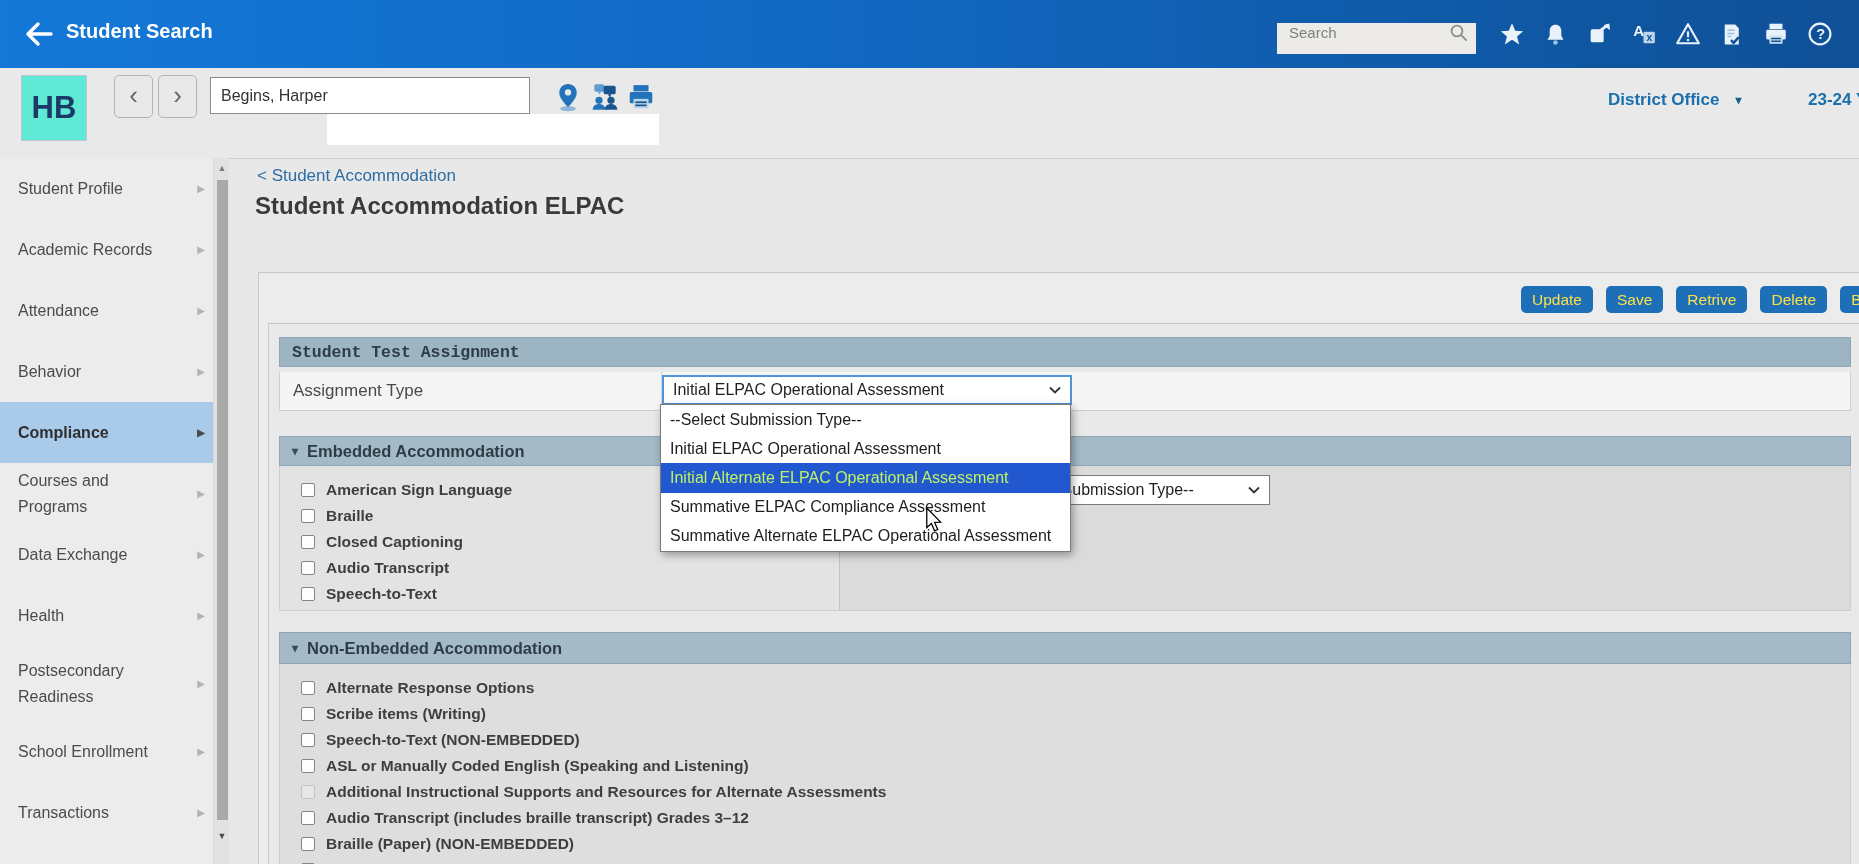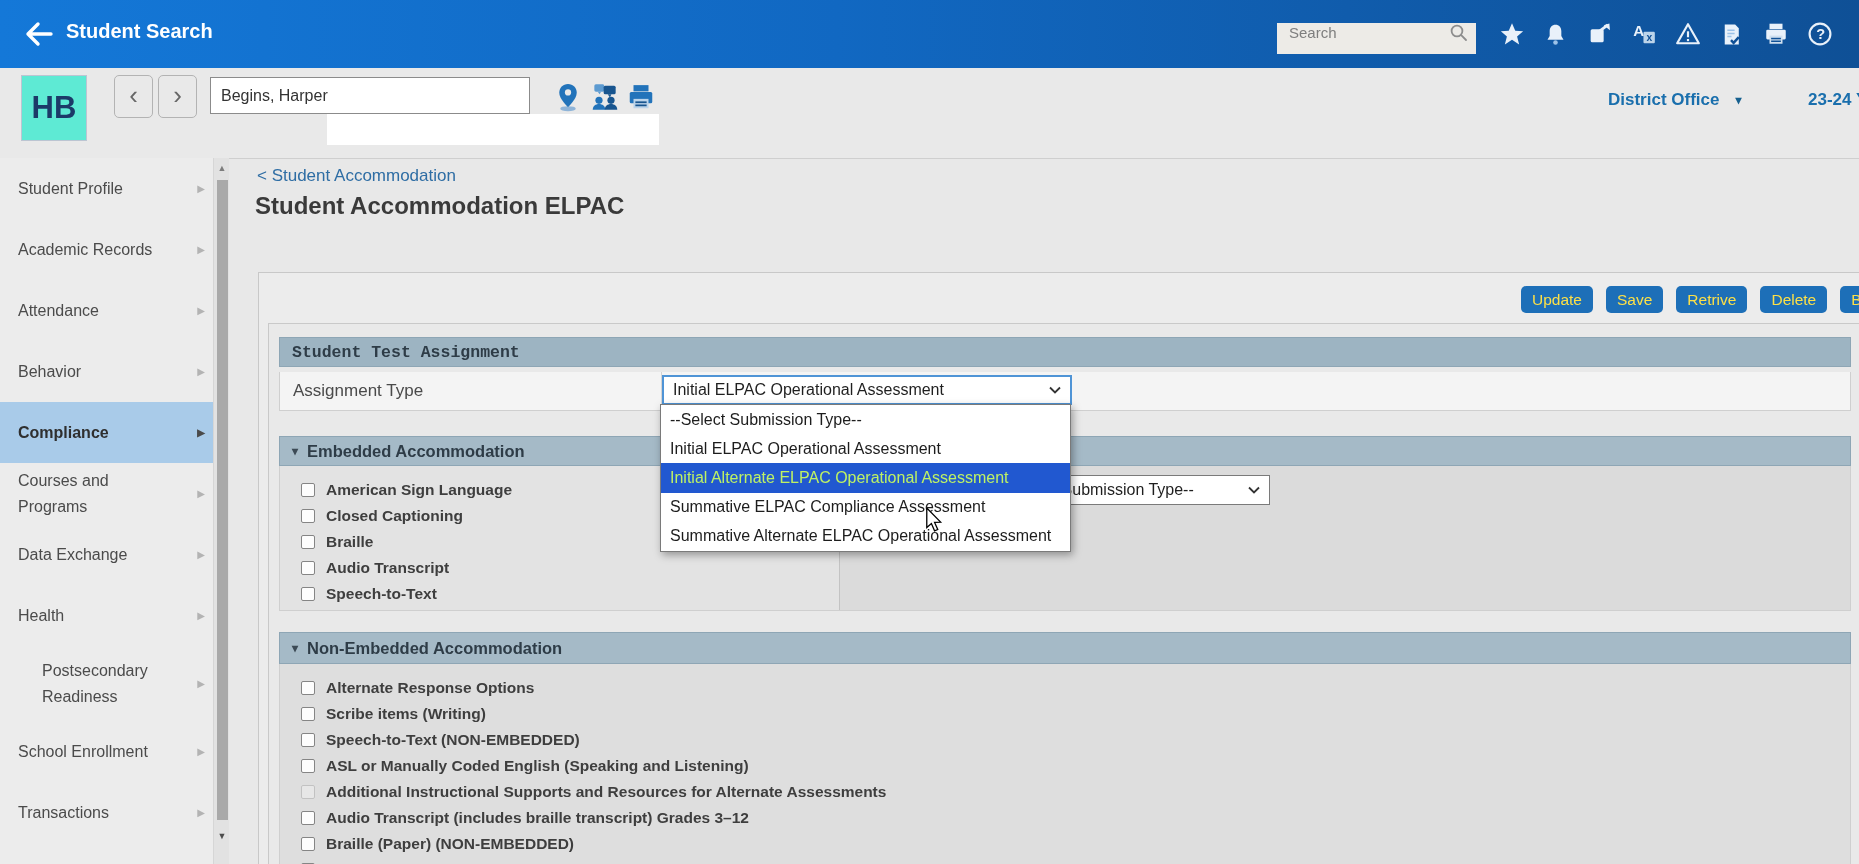--- a/index.html
+++ b/index.html
@@ -34,21 +34,21 @@
   .office-switch{position:absolute;left:1608px;top:22px;color:#1a6fad;font-size:17px;font-weight:bold;cursor:pointer;display:flex;align-items:center;gap:16px;}
   .office-caret{font-size:12px;color:#16608f;}
   .year-label{position:absolute;left:1808px;top:22px;color:#1a6fad;font-size:17px;font-weight:bold;white-space:nowrap;}
   
   .sidebar{position:absolute;left:0;top:158px;width:213px;height:706px;background:#ececec;display:flex;flex-direction:column;}
   .side-item{height:61px;display:flex;align-items:center;justify-content:space-between;
     padding:0 8px 0 18px;color:#4b4b4b;font-size:16px;cursor:pointer;box-sizing:border-box;line-height:26px;}
   .side-item .arrow{color:#b3b3b3;font-size:10px;}
   .side-item.active{background:#a9cbe9;color:#2f2f2f;font-weight:bold;}
   .side-item.active .arrow{color:#4a4a4a;}
-  .side-item.tall{height:75px;margin-left:24px;}
+  .side-item.tall{height:75px;}
   .side-item .lbl{max-width:150px;}
   .sb-scroll{position:absolute;left:213px;top:158px;width:16px;height:706px;background:#e2e2e2;border-left:1px solid #d6d6d6;box-sizing:border-box;}
   .sb-btn{position:absolute;left:0;width:16px;height:20px;color:#7d7d7d;font-size:9px;text-align:center;line-height:20px;cursor:pointer;}
   .sb-thumb{position:absolute;left:3px;top:22px;width:11px;height:640px;background:#a9a9a9;cursor:pointer;}
   
   .content{position:absolute;left:229px;top:158px;width:1630px;height:706px;}
   .breadcrumb{position:absolute;left:28px;top:8px;color:#2e6da4;font-size:17px;text-decoration:none;cursor:pointer;}
   .page-title{position:absolute;left:26px;top:34px;font-size:24px;font-weight:bold;color:#3a3a3a;}
   .card{position:absolute;left:29px;top:114px;right:-2px;bottom:-2px;background:#ececec;border:1px solid #c8c8c8;}
   .btn-row{position:absolute;left:1262px;top:13px;display:flex;gap:13px;}
@@ -291,25 +291,25 @@
         <span>Embedded Accommodation</span>
       </div>
       <div class="emb-content">
         <div class="emb-left">
           <div class="cb-row">
               <span class="cb"></span>
               <span class="cb-label">American Sign Language</span>
             </div>
           <div class="cb-row">
               <span class="cb"></span>
+              <span class="cb-label">Braille</span>
+            </div>
+          <div class="cb-row">
+              <span class="cb"></span>
               <span class="cb-label">Closed Captioning</span>
-            </div>
-          <div class="cb-row">
-              <span class="cb"></span>
-              <span class="cb-label">Braille</span>
             </div>
           <div class="cb-row">
               <span class="cb"></span>
               <span class="cb-label">Audio Transcript</span>
             </div>
           <div class="cb-row">
               <span class="cb"></span>
               <span class="cb-label">Speech-to-Text</span>
             </div>
         </div>

